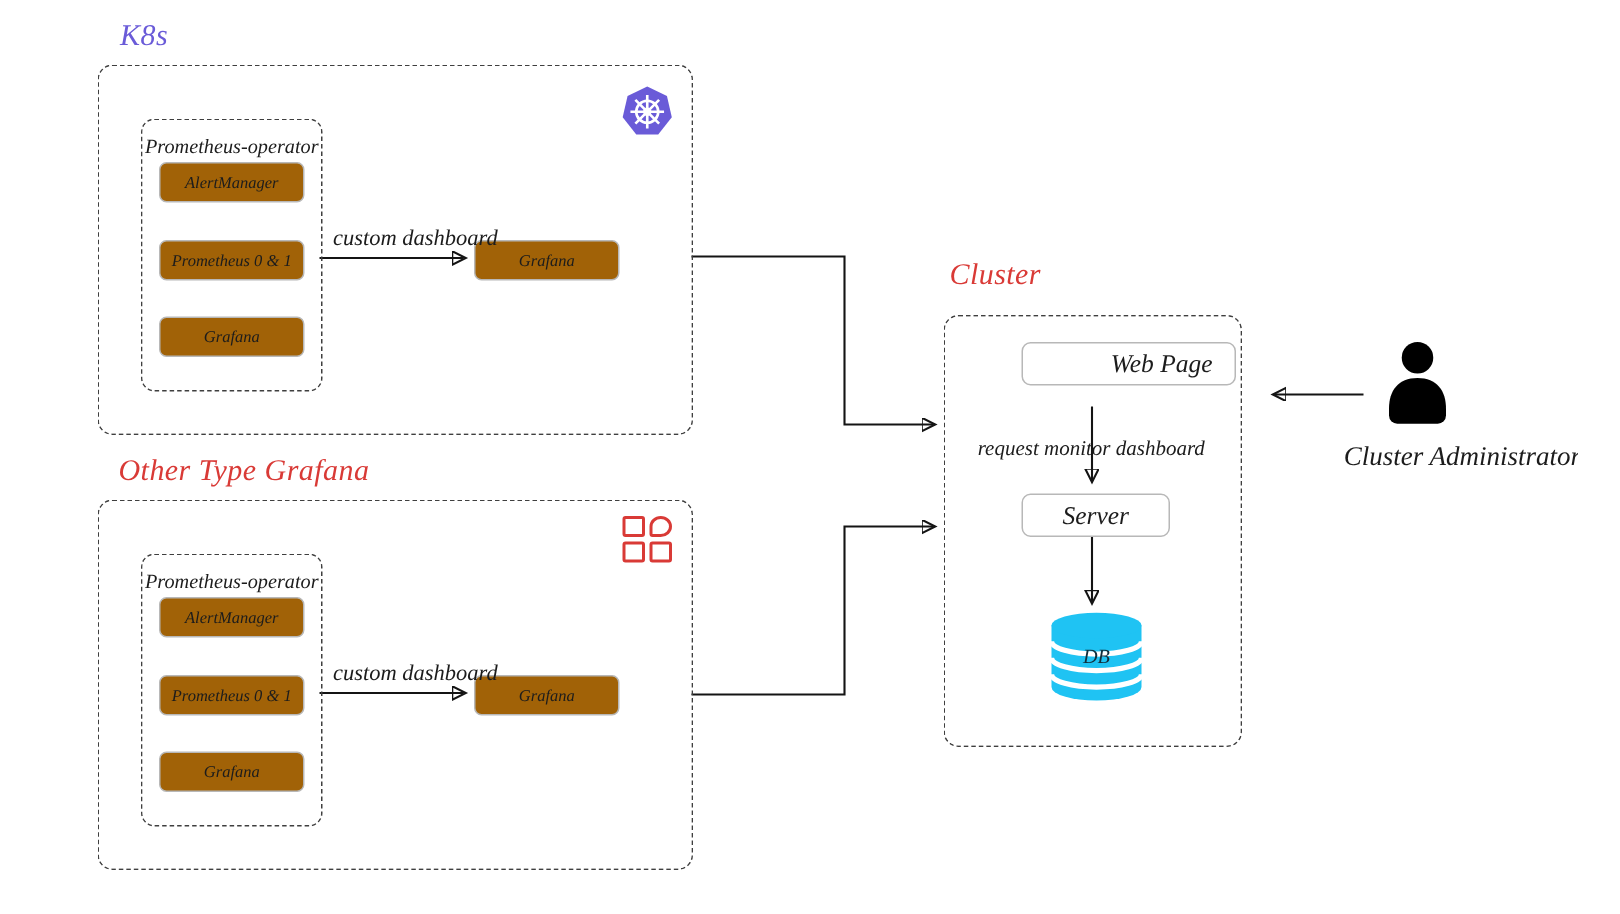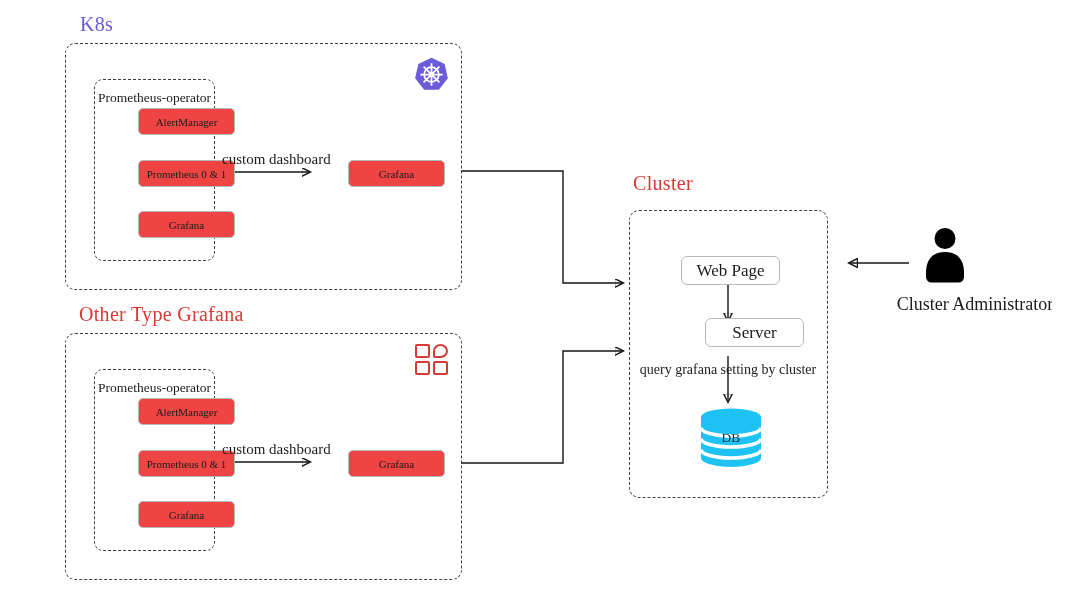--- a/index.html
+++ b/index.html
@@ -1,18 +1,18 @@
 <!DOCTYPE html>
 <html style="--k8s-accent: #6a5bd8; --red-accent: #d93a36; --db-fill: #1fc3f3; --line: #141414; --box-border: #b8b8b8; --dash-border: #3f3f3f; --text: #1c1c1c;"><head>
 <meta charset="utf-8">
 <style>
   html,body{margin:0;padding:0;background:#fff;}
   .canvas{
     position:relative;width:1052px;height:609px;background:#fff;overflow:hidden;
-    font-family:"Liberation Serif","DejaVu Serif",serif;color:var(--text,#1c1c1c);
+    font-family:"Liberation Serif","DejaVu Serif",serif;color:var(--text,#1c1c1c);font-style:italic;
   }
   .abs{position:absolute;}
   
   .cluster-title{font-size:20px;letter-spacing:.3px;}
   .title-k8s{color:var(--k8s-accent,#6a5bd8);}
   .title-red{color:var(--red-accent,#d93a36);}
   
   .dash-box{
     border:1.5px dashed var(--dash-border,#3f3f3f);
     border-radius:10px;background:transparent;
@@ -21,23 +21,23 @@
     position:absolute;left:28px;top:35px;width:119px;height:180px;
     border:1.4px dashed var(--dash-border,#3f3f3f);border-radius:9px;
   }
   .operator-title{
     position:absolute;left:0;top:10px;width:100%;text-align:center;
     font-size:13.5px;white-space:nowrap;
   }
   
   .node-box{
     position:absolute;width:95px;height:25px;
-    border:1px solid var(--box-border,#b8b8b8);border-radius:5px;background:#ef4444;
+    border:1px solid var(--box-border,#b8b8b8);border-radius:5px;background:#a16207;
     display:flex;align-items:center;justify-content:center;
-    font-size:11px;white-space:nowrap;margin-left:32px;
+    font-size:11px;white-space:nowrap;
   }
   .big-node{
     position:absolute;width:97px;height:27px;
     border:1px solid var(--box-border,#b8b8b8);border-radius:6px;background:#fff;
     display:flex;align-items:center;justify-content:center;
     font-size:17px;white-space:nowrap;
   }
   .edge-label{font-size:15px;text-align:center;white-space:nowrap;}
   .flow-label{font-size:14px;text-align:center;white-space:nowrap;}
   .admin-label{font-size:18px;text-align:center;white-space:nowrap;}
@@ -115,34 +115,34 @@
     </div>
 
     <div class="node-box" style="left:250px;top:116px;">Grafana</div>
   </div>
 
   <div class="abs edge-label" style="left:222px;top:441px;width:88px;">custom dashboard</div>
 
   <div class="abs cluster-title title-red" style="left:633px;top:172px;">Cluster</div>
 
   <div class="abs dash-box" style="left:629px;top:210px;width:197px;height:286px;">
-    <div class="big-node" style="left:51px;top:45px;">Web Page</div>
-    <div class="big-node" style="left:51px;top:107px;margin-left:24px;">Server</div>
+    <div class="big-node" style="left:51px;top:17px;padding-left:44px;">Web Page</div>
+    <div class="big-node" style="left:51px;top:118px;">Server</div>
 
     <svg class="abs" style="left:68px;top:196px;" width="66" height="62" viewBox="0 0 66 62">
       <path d="M3 10 V51 a30 9 0 0 0 60 0 V10 Z" style="fill:var(--db-fill,#1fc3f3)"></path>
       <ellipse cx="33" cy="10" rx="30" ry="8.5" style="fill:var(--db-fill,#1fc3f3)"></ellipse>
       <path d="M3 20.5 a30 8.5 0 0 0 60 0" fill="none" stroke="#fff" stroke-width="3.5"></path>
       <path d="M3 31.5 a30 8.5 0 0 0 60 0" fill="none" stroke="#fff" stroke-width="3.5"></path>
       <path d="M3 42.5 a30 8.5 0 0 0 60 0" fill="none" stroke="#fff" stroke-width="3.5"></path>
       <text x="33" y="35" text-anchor="middle" font-size="13.5" fill="#10303d" font-family="Liberation Serif, DejaVu Serif, serif">DB</text>
     </svg>
   </div>
 
-  <div class="abs flow-label" style="left:620px;top:362px;width:216px;">query grafana setting by cluster</div>
+  <div class="abs flow-label" style="left:629px;top:292px;width:197px;">request monitor dashboard</div>
 
   <svg class="abs" style="left:923px;top:227px;" width="44" height="56" viewBox="0 0 44 56">
     <circle cx="22" cy="11.5" r="10.5" fill="#000"></circle>
     <path d="M22 25 C9 25 3 33.5 3 45.5 V50 a5.5 5.5 0 0 0 5.5 5.5 h27 A5.5 5.5 0 0 0 41 50 v-4.5 C41 33.5 35 25 22 25 Z" fill="#000"></path>
   </svg>
   <div class="abs admin-label" style="left:875px;top:294px;width:200px;">Cluster Administrator</div>
 
 </div>
 
 </body></html>

